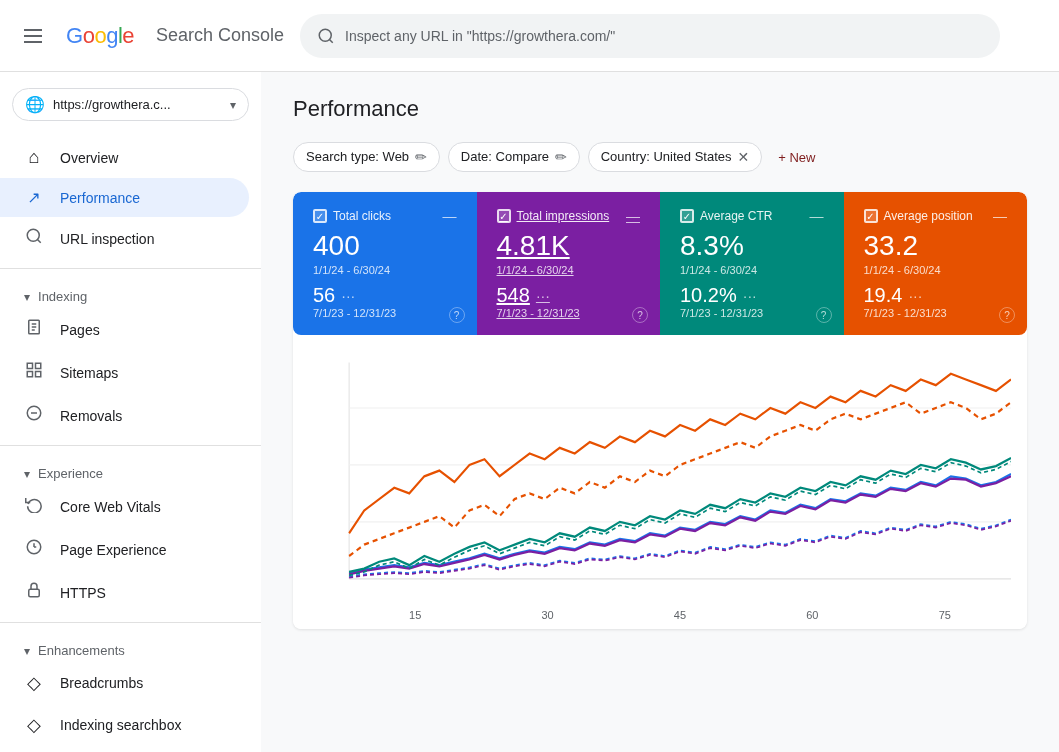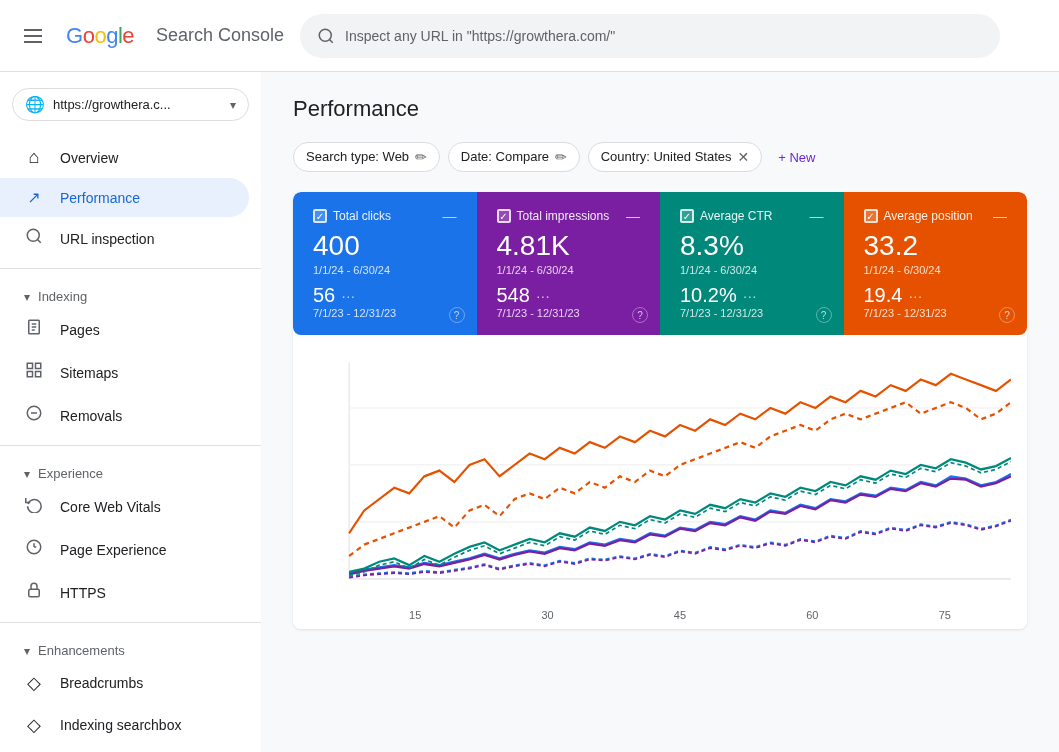--- a/index.html
+++ b/index.html
@@ -76,32 +76,32 @@
     .filter-chip {
       display: flex; align-items: flex-start; gap: 6px;
       border: 1px solid #dadce0; border-radius: 16px;
       padding: 6px 12px; font-size: 13px; color: #202124;
       background: #fff; cursor: pointer;
     }
     .filter-chip .edit-icon { font-size: 14px; color: #5f6368; }
     .filter-chip .close-x { font-size: 14px; color: #5f6368; }
     .add-filter-btn {
       display: flex; align-items: center; gap: 4px;
-      border: none; background: none; color: #6d28d9;
+      border: none; background: none; color: #7f1d1d;
       font-size: 13px; cursor: pointer; padding: 6px 8px;
       border-radius: 16px;
     }
 
     
     .metrics-row { display: flex; gap: 0; margin-bottom: 0; border-radius: 8px; overflow: hidden; }
     .metric-card {
       flex: 1; padding: 16px 20px; color: #fff; position: relative;
     }
     .metric-card.blue { background: #1a73e8; }
-    .metric-card.purple { background: #7b1fa2; }
+    .metric-card.purple { background: #7b1fa2; text-decoration: underline; }
     .metric-card.teal { background: #00897b; }
     .metric-card.orange { background: #e65100; }
 
     .metric-header { display: flex; align-items: center; gap: 6px; margin-bottom: 6px; }
     .metric-checkbox { width: 14px; height: 14px; border: 2px solid rgba(255,255,255,0.8); border-radius: 2px; display: inline-flex; align-items: center; justify-content: center; flex-shrink: 0; background: rgba(255,255,255,0.2); }
     .metric-checkbox::after { content: '✓'; font-size: 10px; color: #fff; }
     .metric-label { font-size: 12px; font-weight: 500; opacity: 0.9; flex: 1; }
     .metric-dash { font-size: 14px; opacity: 0.7; }
 
     .metric-primary { font-size: 28px; font-weight: 400; margin-bottom: 2px; }

